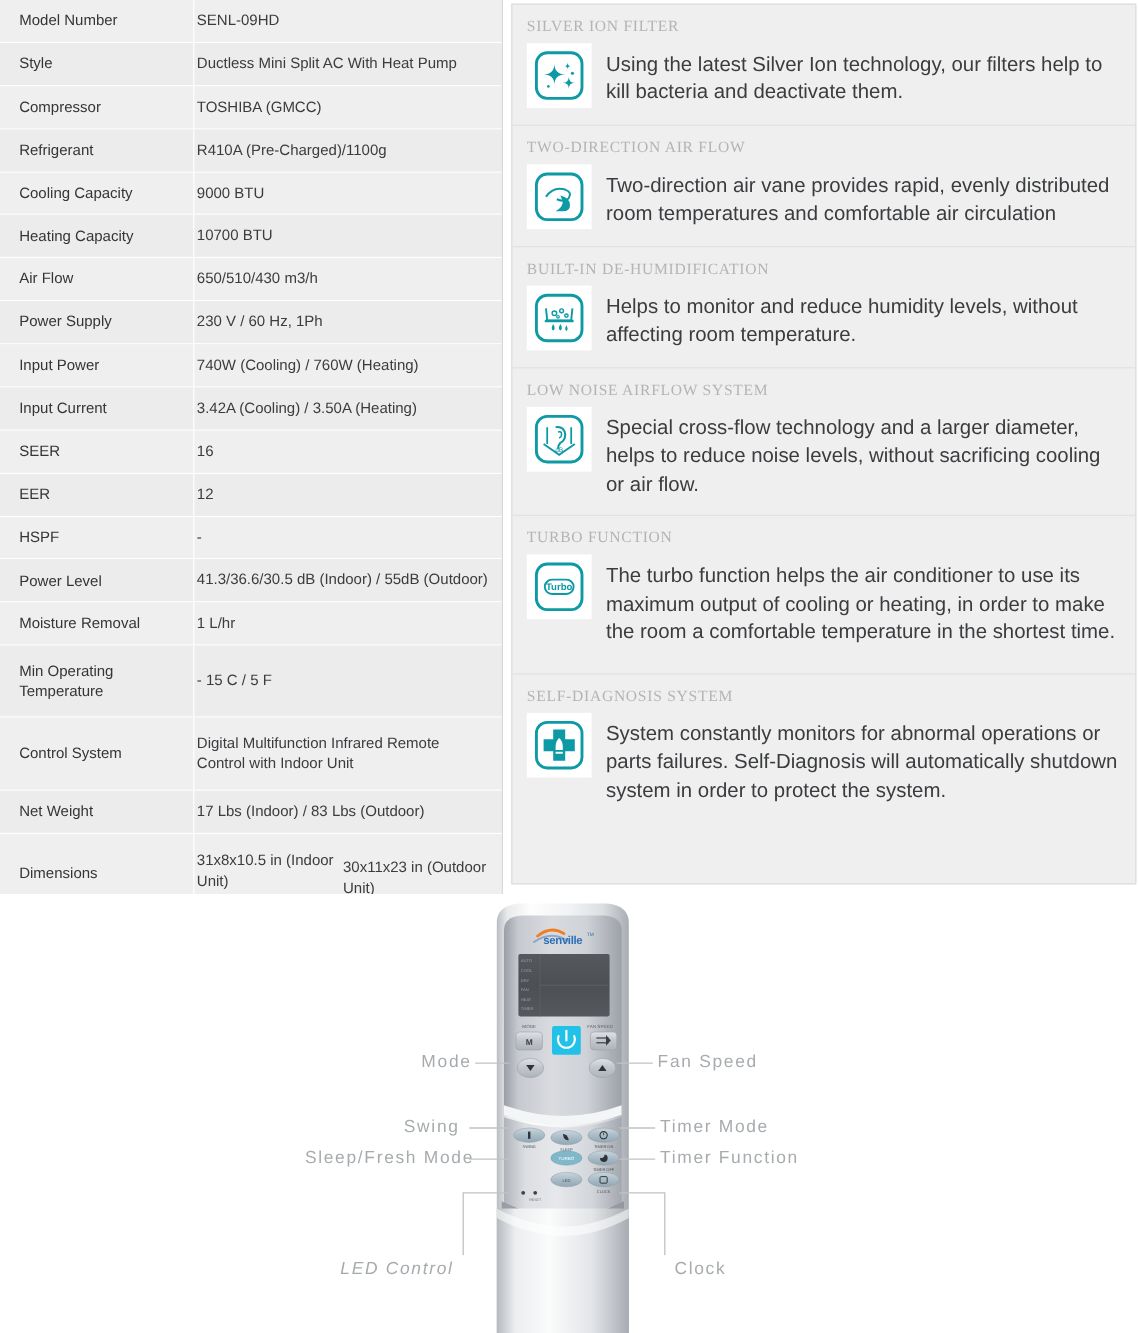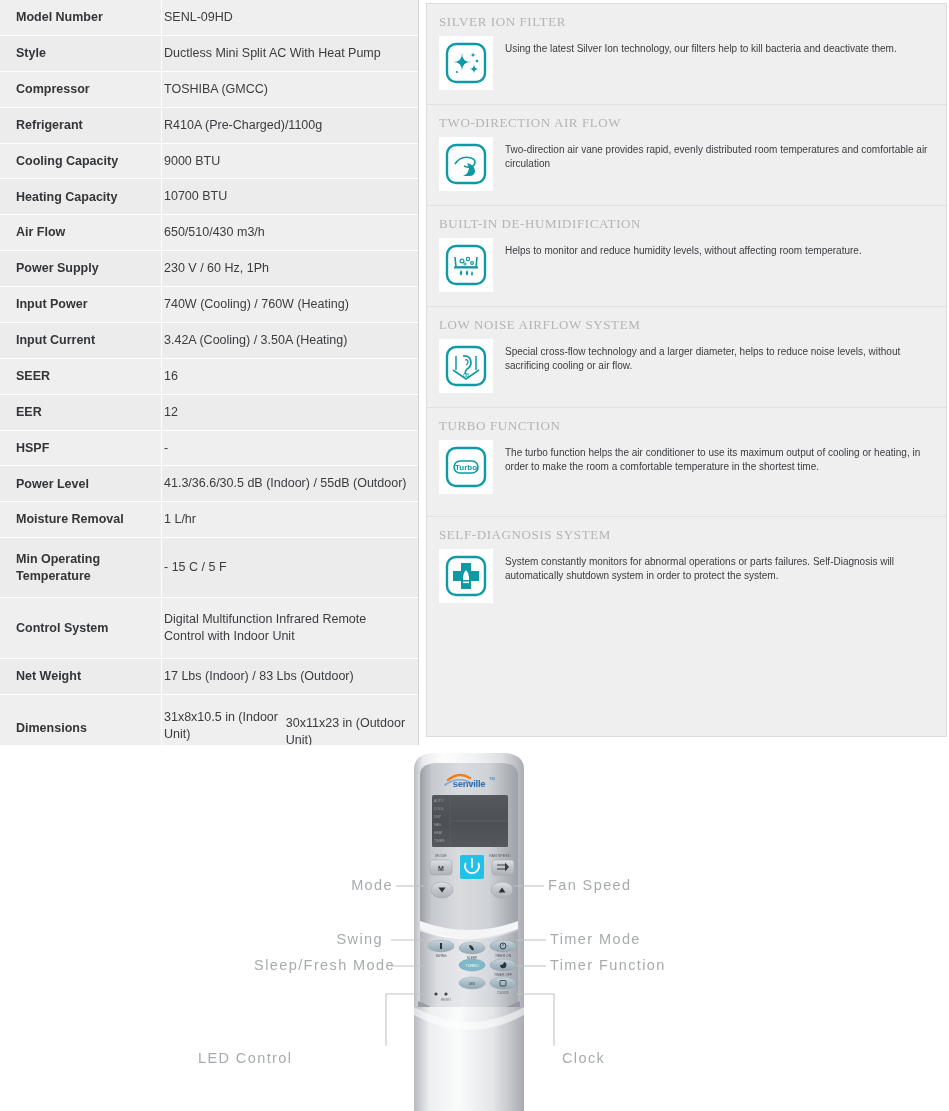--- a/index.html
+++ b/index.html
@@ -32,21 +32,21 @@
     border-bottom: 1px solid #ffffff;
     background: #efeff0;
   }
   .spec-row.alt { background: #ececed; }
   .spec-row:last-child { border-bottom: none; }
   .spec-label {
     width: 162px;
     min-width: 162px;
     padding: 9px 10px 9px 16px;
     font-size: 12.5px;
-    font-weight: bold;
+    font-weight: normal;
     color: #333537;
     line-height: 1.32;
     display: flex;
     align-items: center;
     border-right: 1px solid #ffffff;
   }
   .spec-value {
     flex: 1;
     padding: 9px 10px 9px 2px;
     font-size: 12.5px;
@@ -97,21 +97,21 @@
     min-width: 54px;
     background: #ffffff;
     display: flex;
     align-items: center;
     justify-content: center;
     margin-right: 12px;
     margin-top: 2px;
   }
   .feature-icon svg { display: block; }
   .feature-text {
-    font-size: 10px;
+    font-size: 17px;
     color: #3a3c3e;
     line-height: 1.38;
     padding-top: 8px;
   }
   .fb-tall .feature-body { padding-bottom: 22px; }
   .fb-last .feature-body { padding-bottom: 46px; }
 
   
   #remote-section {
     position: absolute;
@@ -475,17 +475,17 @@
 
     <div class="callout-label" id="lbl-mode" style="left:293px; top:132px; width:100px; text-align:right;">Mode</div>
     <div class="callout-label" id="lbl-fanspeed" style="left:548px; top:132px;">Fan Speed</div>
 
     <div class="callout-label" id="lbl-swing" style="left:278px; top:186px; width:105px; text-align:right;">Swing</div>
     <div class="callout-label" id="lbl-timermode" style="left:550px; top:186px;">Timer Mode</div>
 
     <div class="callout-label" id="lbl-sleep" style="left:200px; top:212px; width:195px; text-align:right;">Sleep/Fresh Mode</div>
     <div class="callout-label" id="lbl-timerfunc" style="left:550px; top:212px;">Timer Function</div>
 
-    <div class="callout-label" id="lbl-led" style="left:198px; top:305px; width:180px; ">LED Control</div>
+    <div class="callout-label" id="lbl-led" style="left:198px; top:305px; width:180px; text-align:right;font-style:italic;">LED Control</div>
     <div class="callout-label" id="lbl-clock" style="left:562px; top:305px;">Clock</div>
   </div>
 
 </div>
 
 </body></html>

